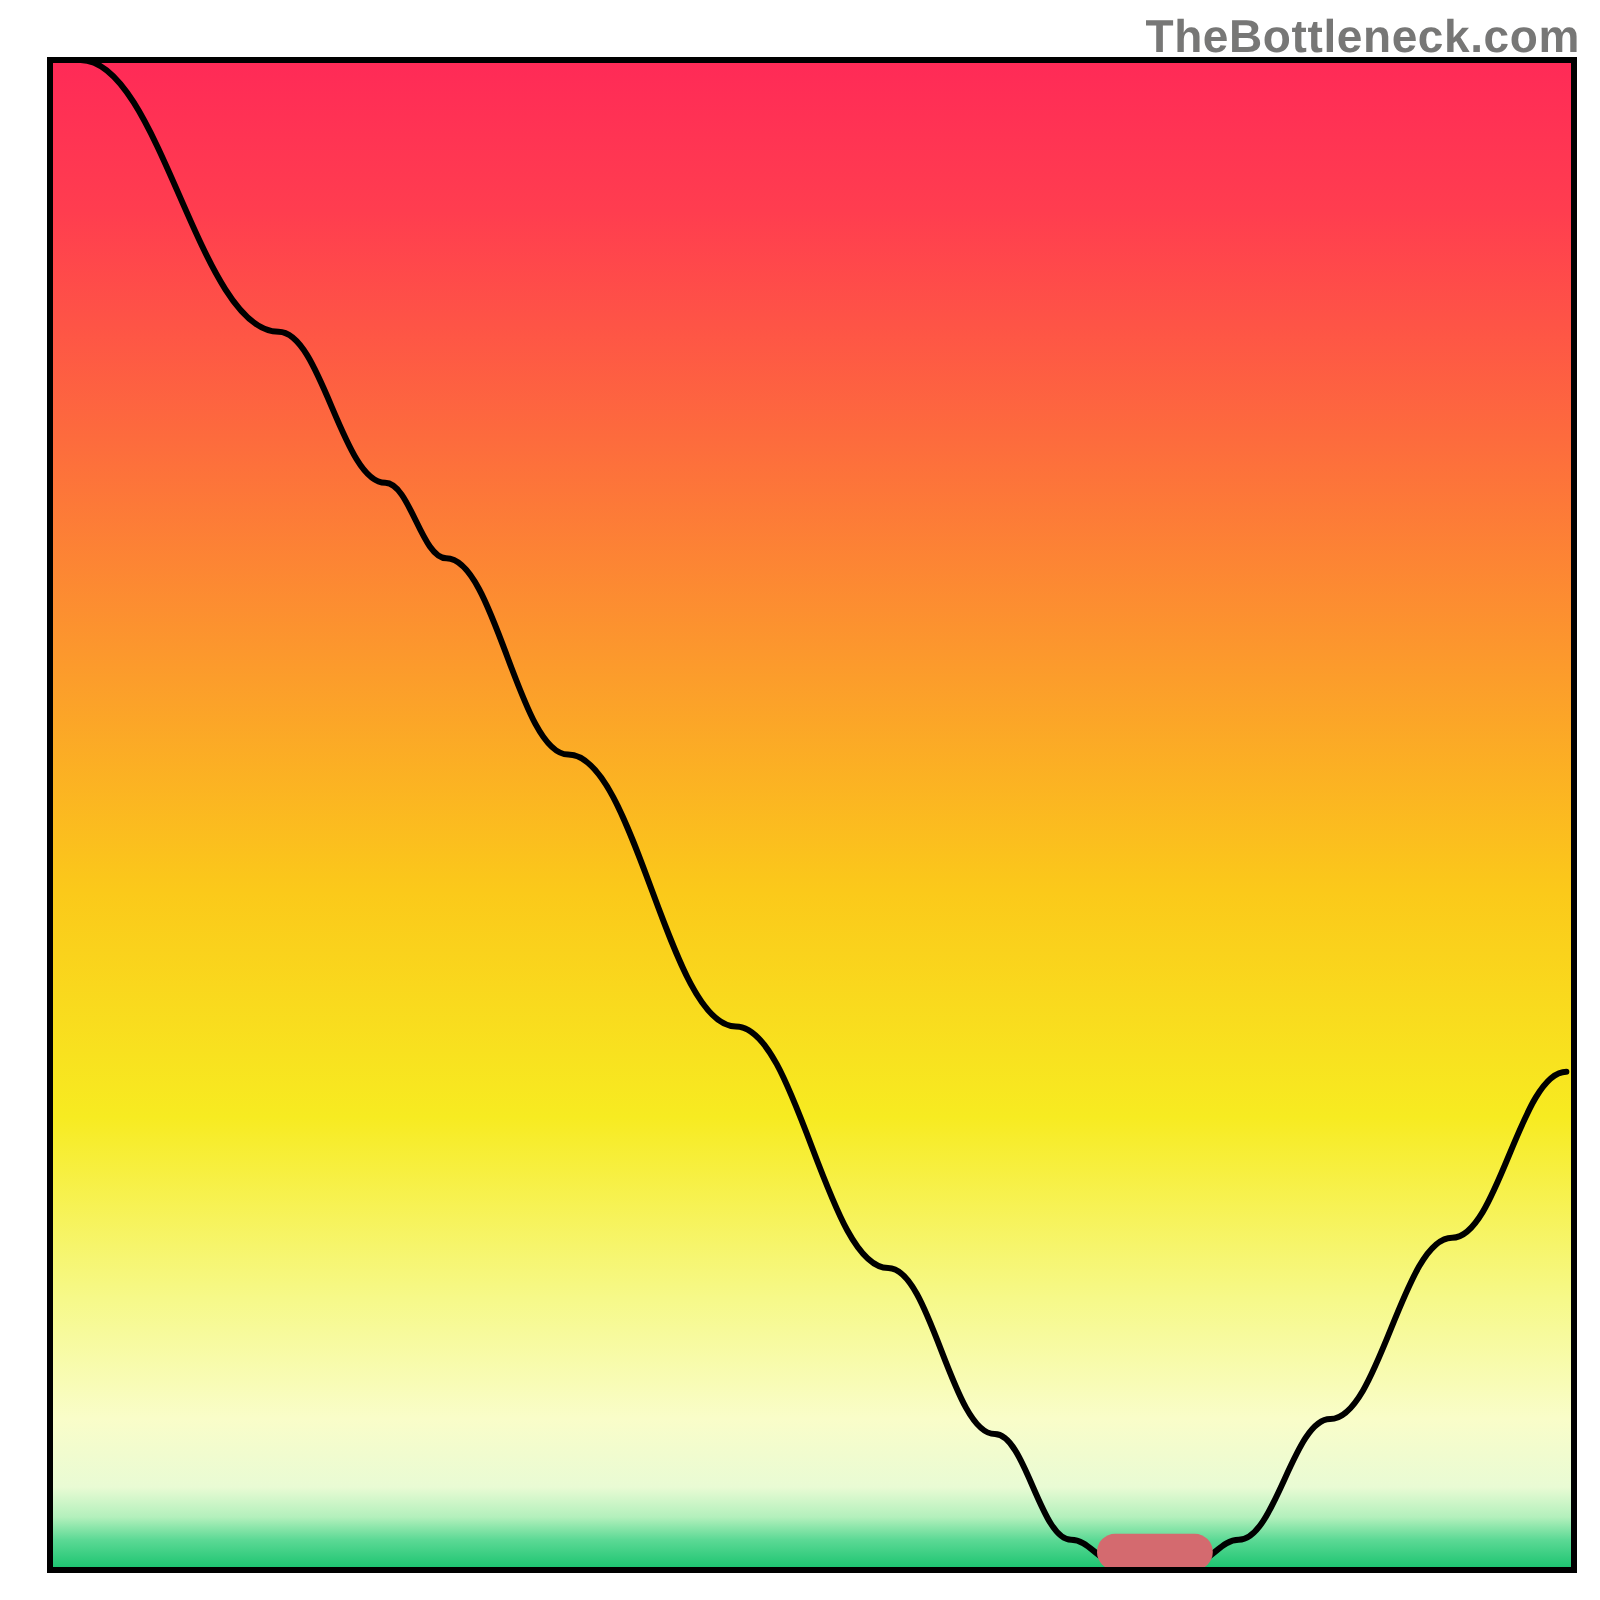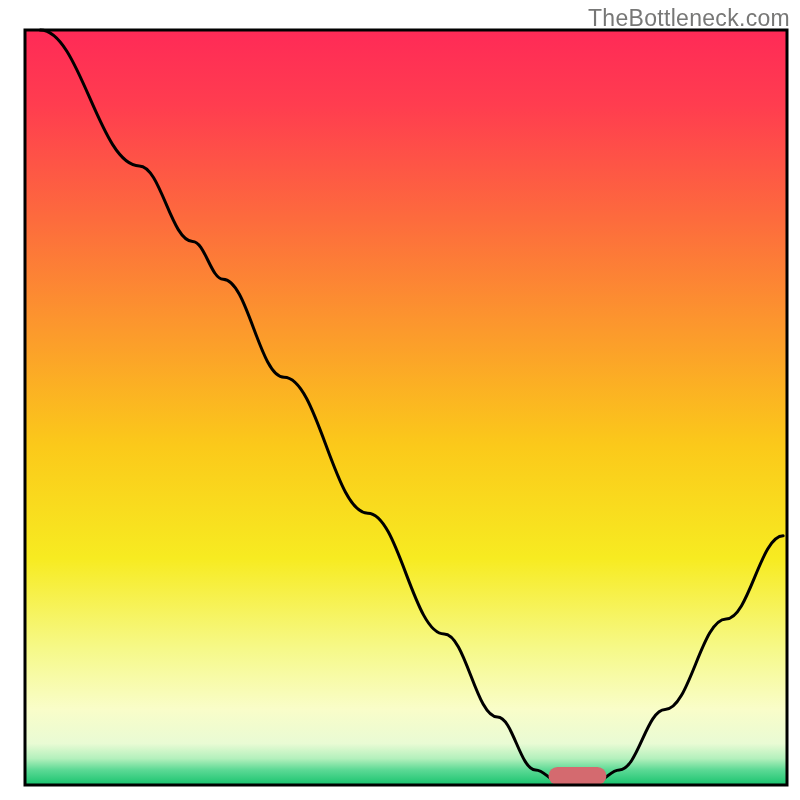--- a/index.html
+++ b/index.html
@@ -14,21 +14,21 @@
     position: relative;
     width: 800px;
     height: 800px;
   }
   .watermark {
     position: absolute;
     top: 5px;
     right: 10px;
     font-family: Arial, Helvetica, sans-serif;
     font-size: 23px;
-    font-weight: normal;
+    font-weight: bold;
     color: #777776;
     letter-spacing: 0.3px;
   }
   svg {
     display: block;
   }
 </style>
 </head>
 <body>
 

